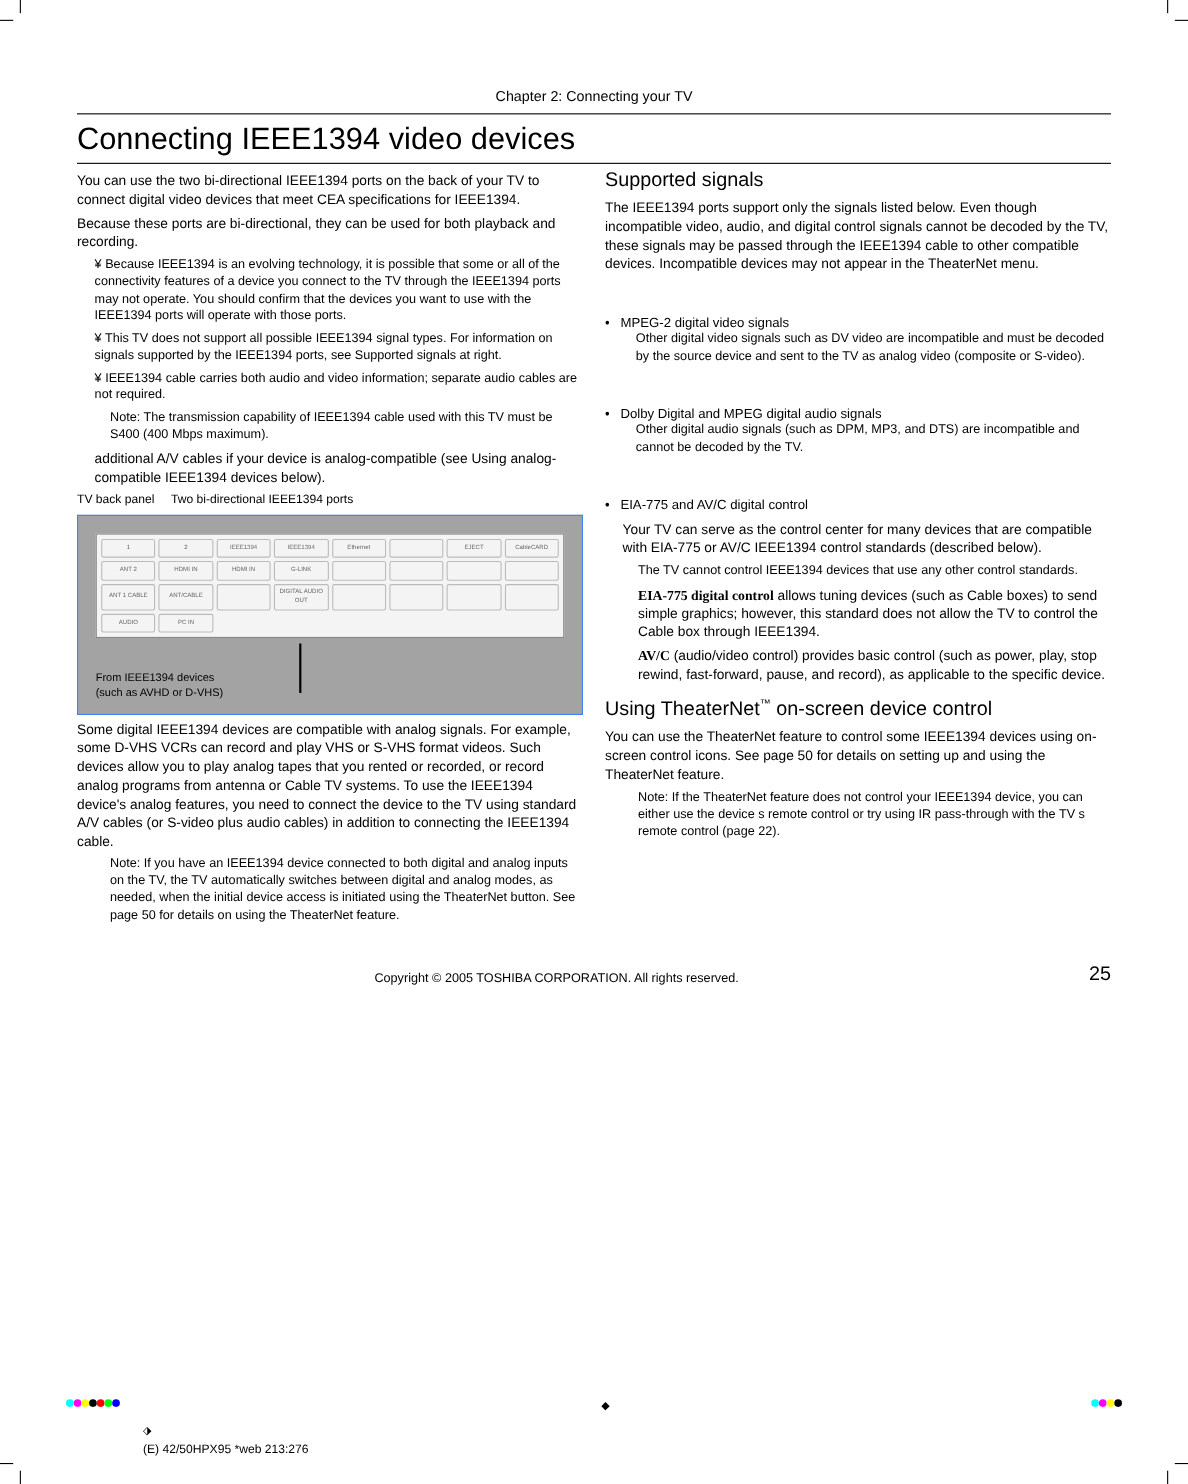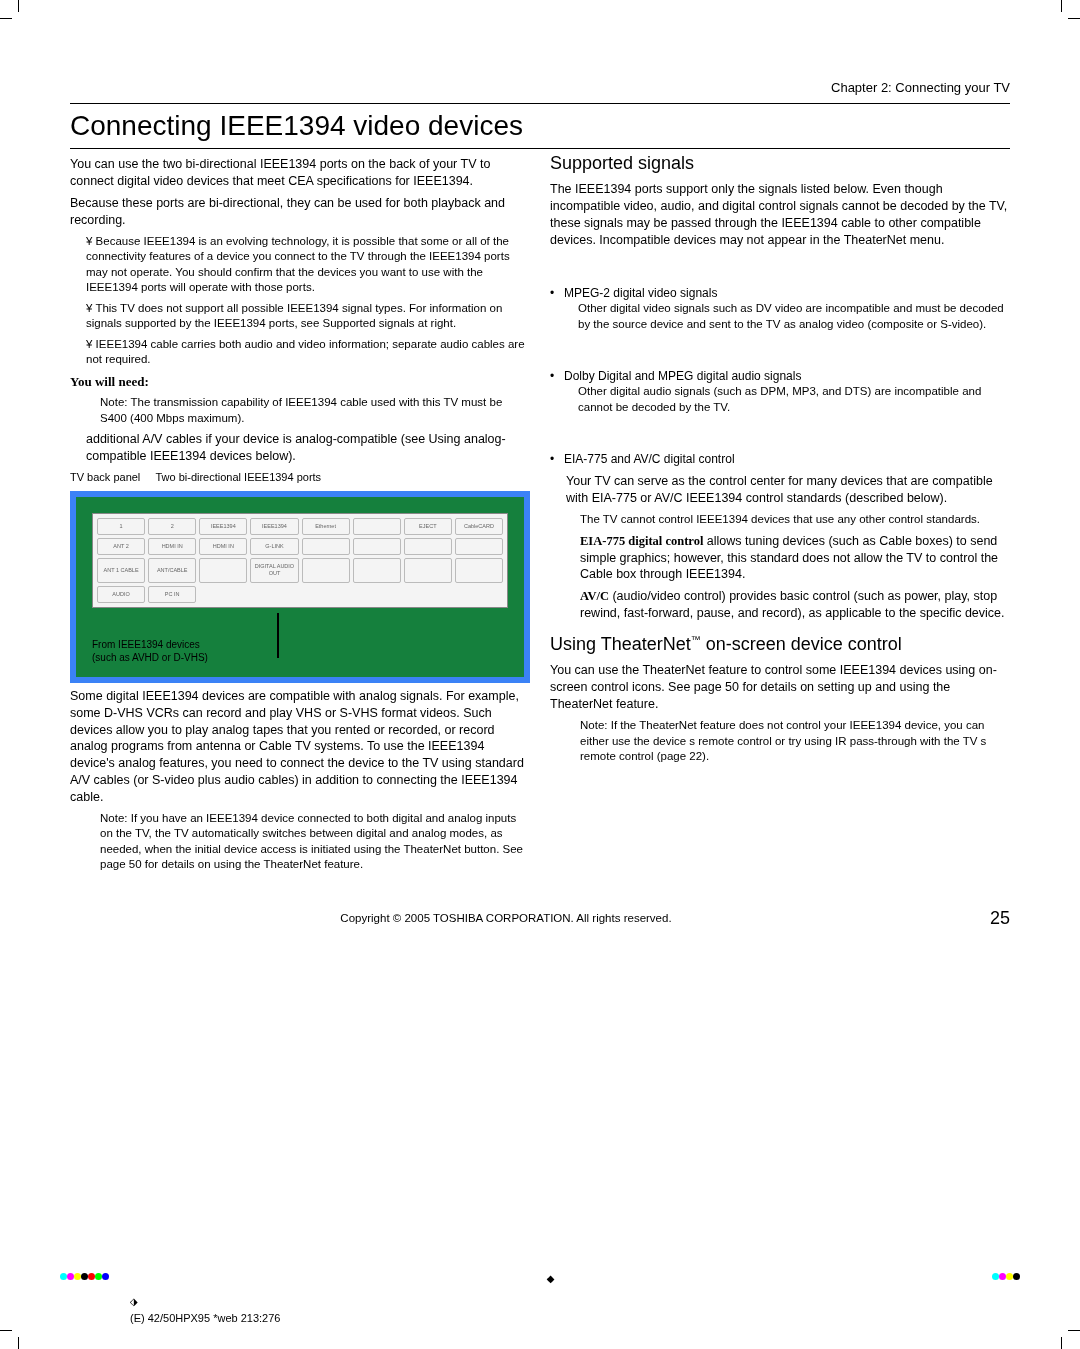--- a/index.html
+++ b/index.html
@@ -9,21 +9,21 @@
     font-family: Arial, Helvetica, sans-serif;
     color: #000;
     width: 1080px;
   }
   .page {
     width: 1080px;
     padding: 80px 70px 30px 70px;
     box-sizing: border-box;
   }
   .chapter {
-    text-align: right;
+    text-align: center;
     font-size: 13px;
     margin-bottom: 8px;
   }
   hr.sep {
     border: none;
     border-top: 1px solid #000;
     margin: 2px 0;
   }
   h1.title {
     font-size: 28px;
@@ -42,25 +42,25 @@
   h2.sub {
     font-size: 18px;
     font-weight: normal;
     margin: 10px 0 6px 0;
   }
   .bold { font-weight: bold; }
   .indent1 { margin-left: 16px; }
   .indent2 { margin-left: 30px; }
   .small { font-size: 11.5px; }
   .panel {
-    border: 6px solid #3b82f6;
+    border: 1px solid #3b82f6;
     margin-top: 6px;
     height: 180px;
     position: relative;
-    background: #15803d;
+    background: #a3a3a3;
     text-decoration: underline;
   }
   .panel-label {
     font-size: 11px;
     margin-bottom: 2px;
   }
   .panel-inner {
     position: absolute;
     inset: 6px;
   }
@@ -88,21 +88,21 @@
     position:absolute;
     left: 195px; top: 110px; width:2px; height:45px; background:#000;
   }
   .from-label {
     position:absolute; left:10px; bottom:6px; font-size:10px;
   }
   .footer {
     margin-top: 30px;
     display:flex;
     justify-content:space-between;
-    align-items:center;
+    align-items:flex-end;
     font-size:11px;
   }
   .pagenum { font-size:18px;margin-left:48px; }
   .slug {
     position:absolute;
     bottom: 65px; left:0; right:0;
     display:flex; justify-content:space-between;
     padding: 0 60px;
     font-size:10px;
     color:#000;
@@ -166,21 +166,20 @@
   <div class="columns">
 
     <div class="col">
       <p>You can use the two bi-directional IEEE1394 ports on the back of your TV to connect digital video devices that meet CEA specifications for IEEE1394.</p>
       <p>Because these ports are bi-directional, they can be used for both playback and recording.</p>
 
       <p class="small indent1">¥ <span>Because IEEE1394 is an evolving technology, it is possible that some or all of the connectivity features of a device you connect to the TV through the IEEE1394 ports may not operate. You should confirm that the devices you want to use with the IEEE1394 ports will operate with those ports.</span></p>
       <p class="small indent1">¥ <span>This TV does not support all possible IEEE1394 signal types. For information on signals supported by the IEEE1394 ports, see Supported signals  at right.</span></p>
       <p class="small indent1">¥ <span>IEEE1394 cable carries both audio and video information; separate audio cables are not required.</span></p>
 
-      <p class="bold" style="font-family:'Times New Roman',serif;font-size:13px;">You will need:</p>
       <p class="small indent2">Note: The transmission capability of IEEE1394 cable used with this TV must be S400 (400 Mbps maximum).</p>
       <p class="indent1">additional A/V cables if your device is analog-compatible (see Using analog-compatible IEEE1394 devices below).</p>
 
       <div class="panel-label">
         <span>TV back panel</span>
         &nbsp;&nbsp;&nbsp;
         <span>Two bi-directional IEEE1394 ports</span>
       </div>
       <div class="panel">
         <div class="panel-inner">

